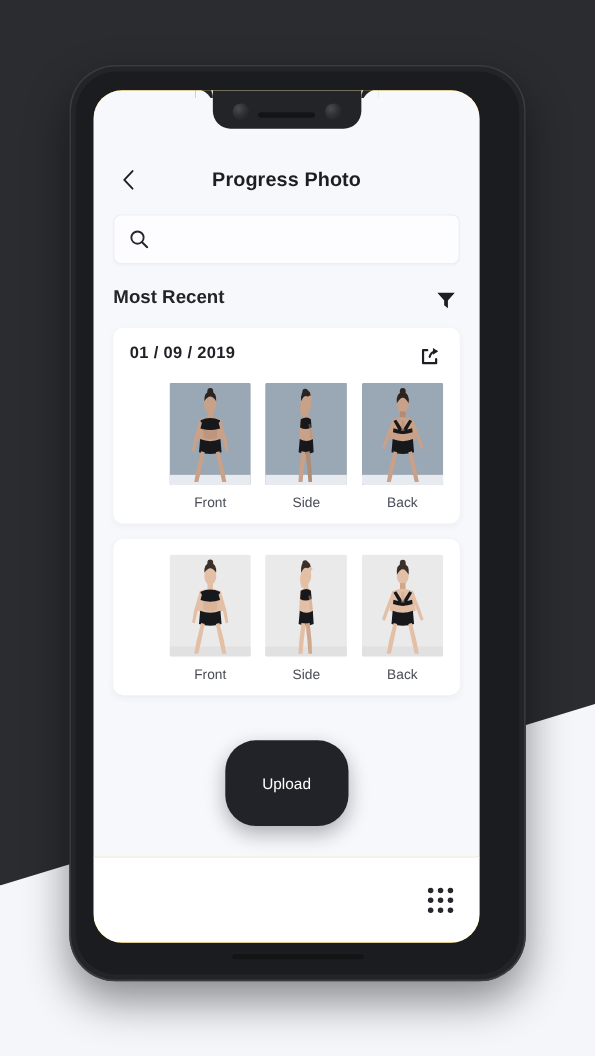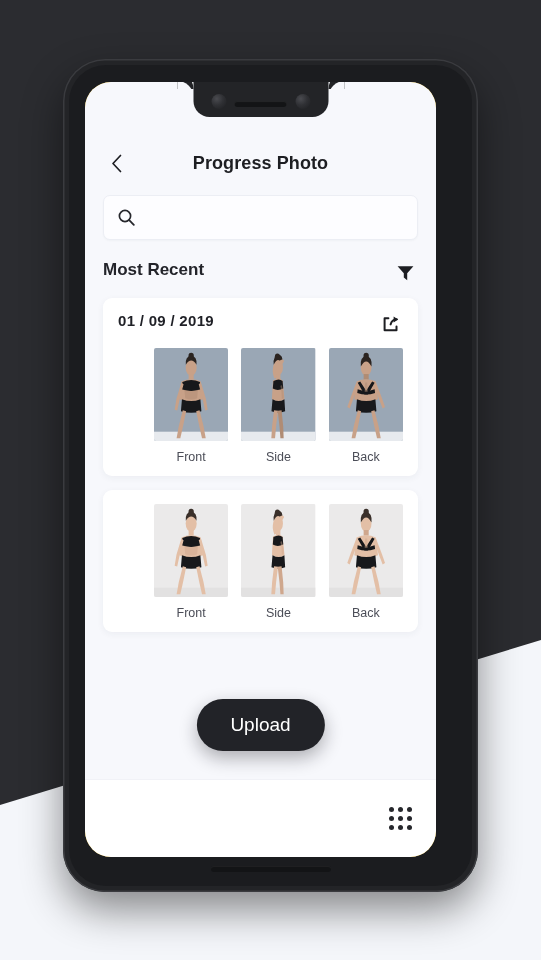--- a/index.html
+++ b/index.html
@@ -134,22 +134,22 @@
     position:relative; cursor:pointer;
   }
   .photo svg { display:block; width:100%; height:100%; }
   .photo-label { margin-top:9px; font-size:12.5px; color:#4b4d57; }
 
   
   #upload-button {
     position:absolute; left:50%; transform:translateX(-50%);
     bottom:28px;
     background:#222328; color:#fff;
-    font-size:19px;
-    padding:15px 34px; border-radius:28px;
+    font-size:14px;
+    padding:31px 34px; border-radius:28px;
     box-shadow:0 7px 18px rgba(20,22,30,.33);
     cursor:pointer; z-index:5;
     white-space:nowrap;
   }
 
   
   #bottom-bar {
     height:78px; background:#fff; flex:0 0 78px;
     display:flex; align-items:center; justify-content:flex-end;
     padding:0 24px;

